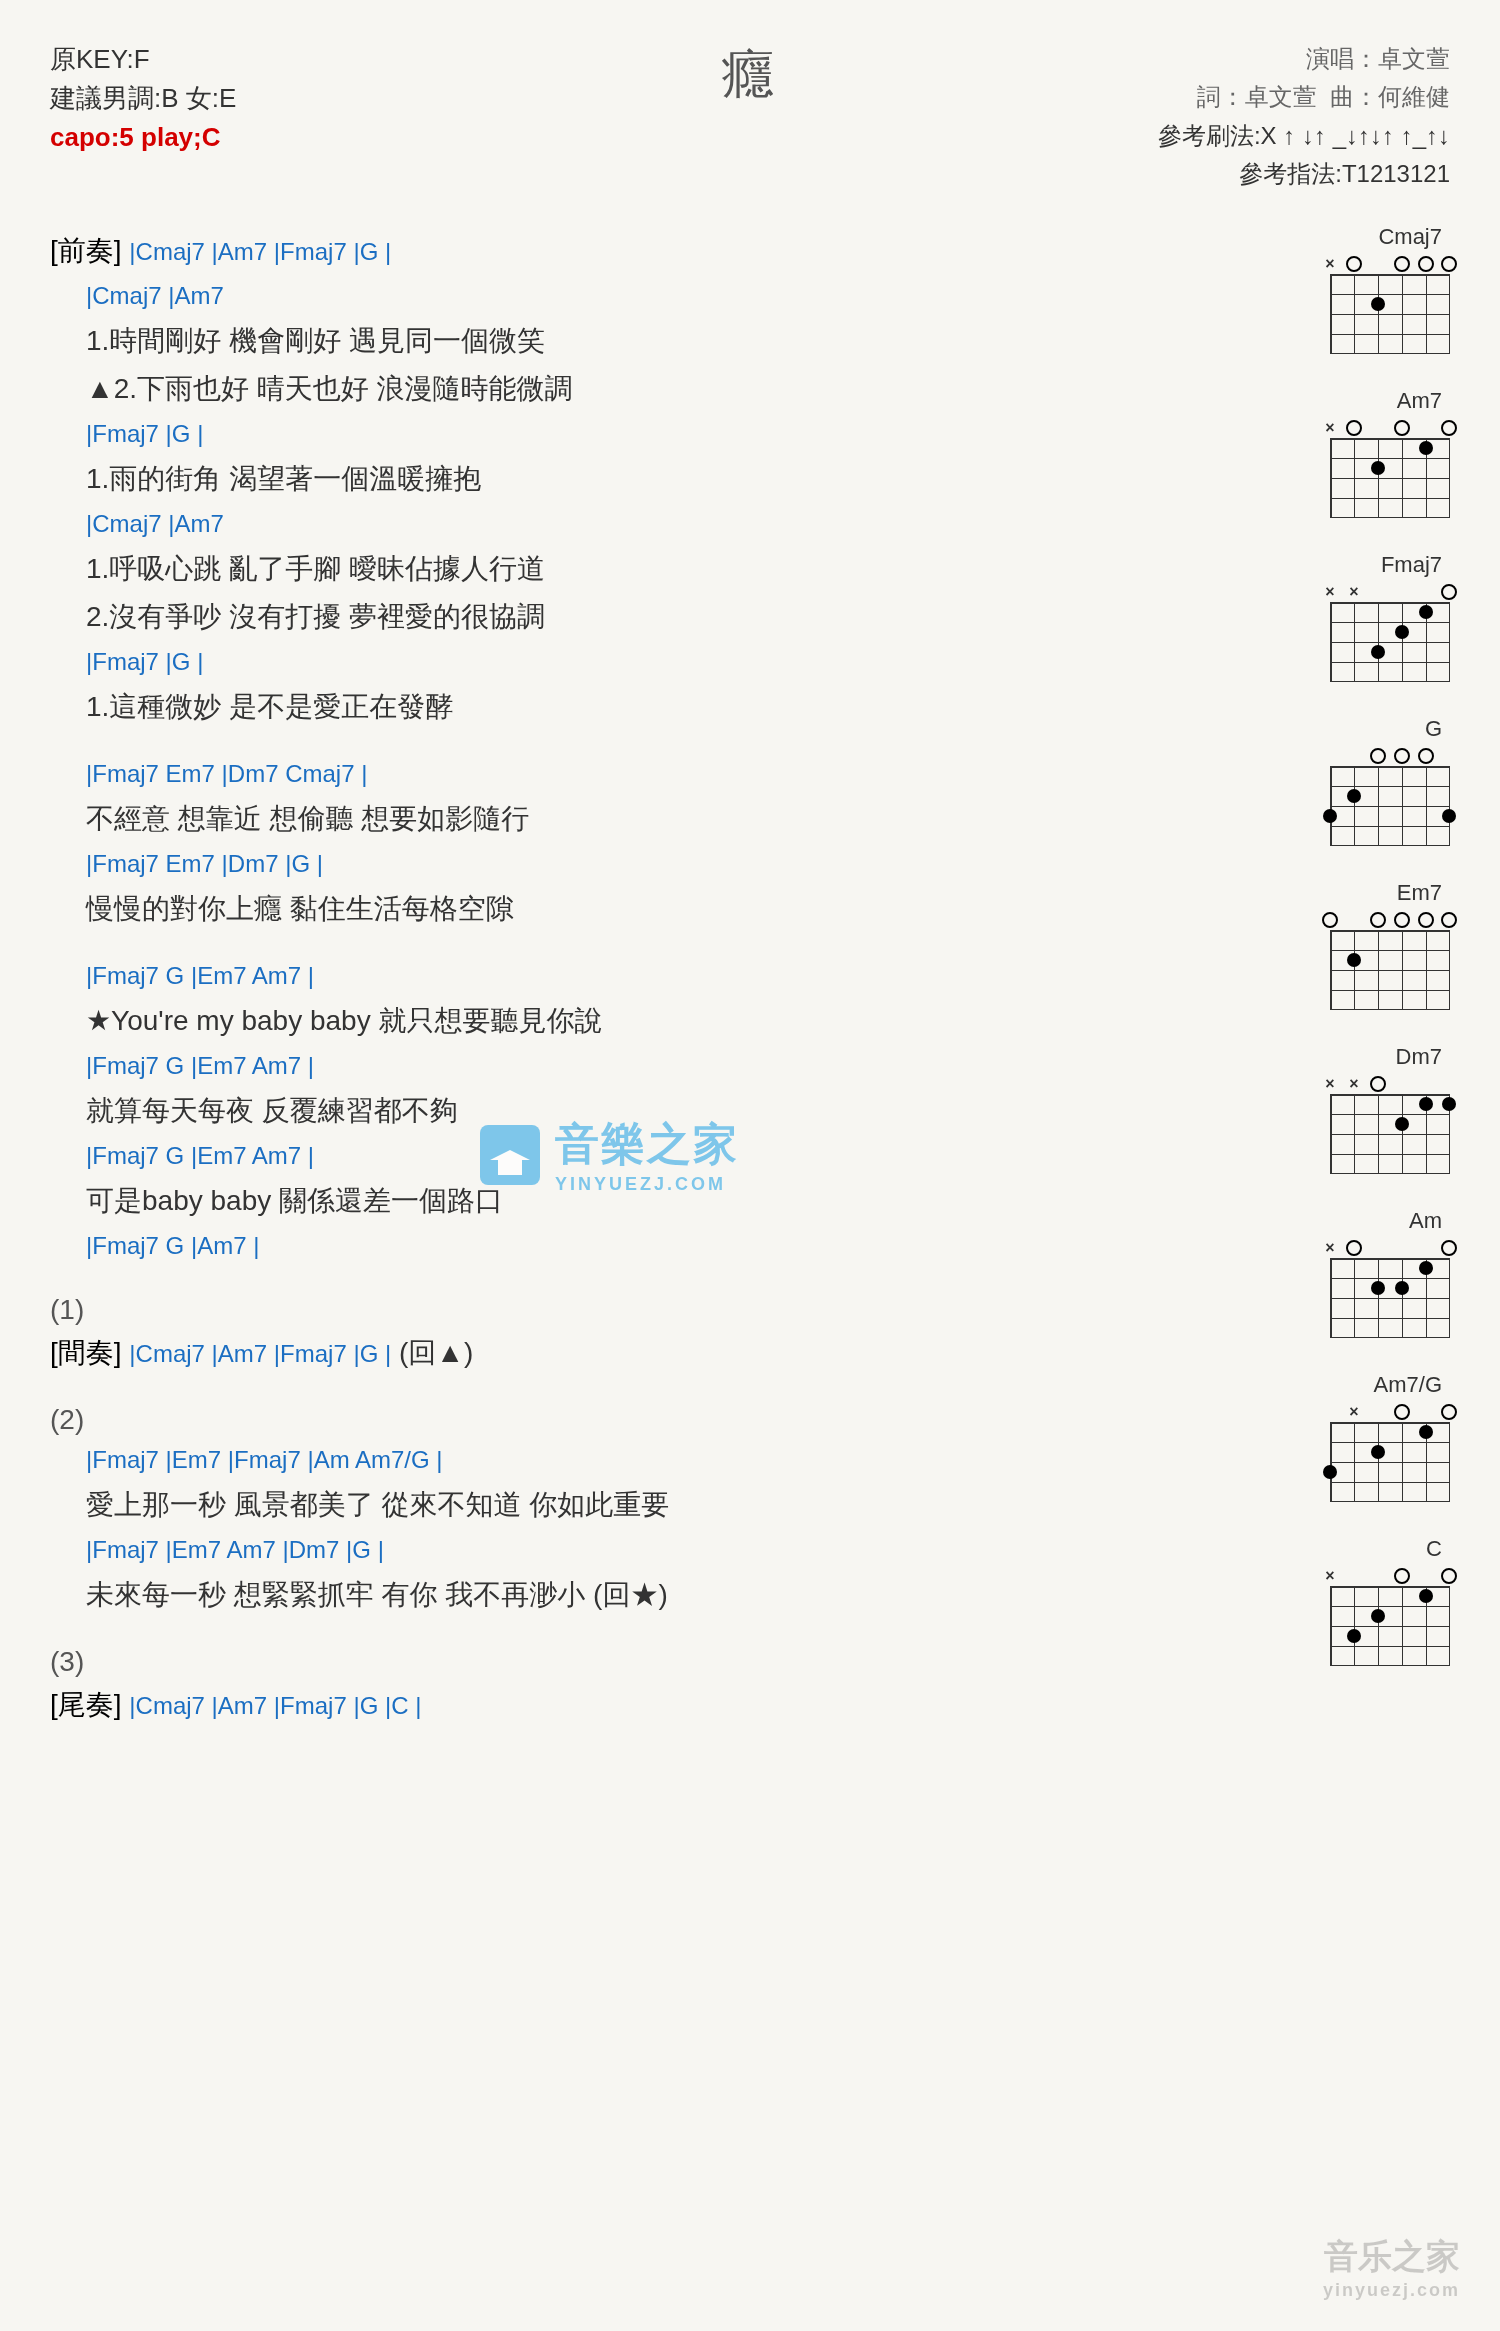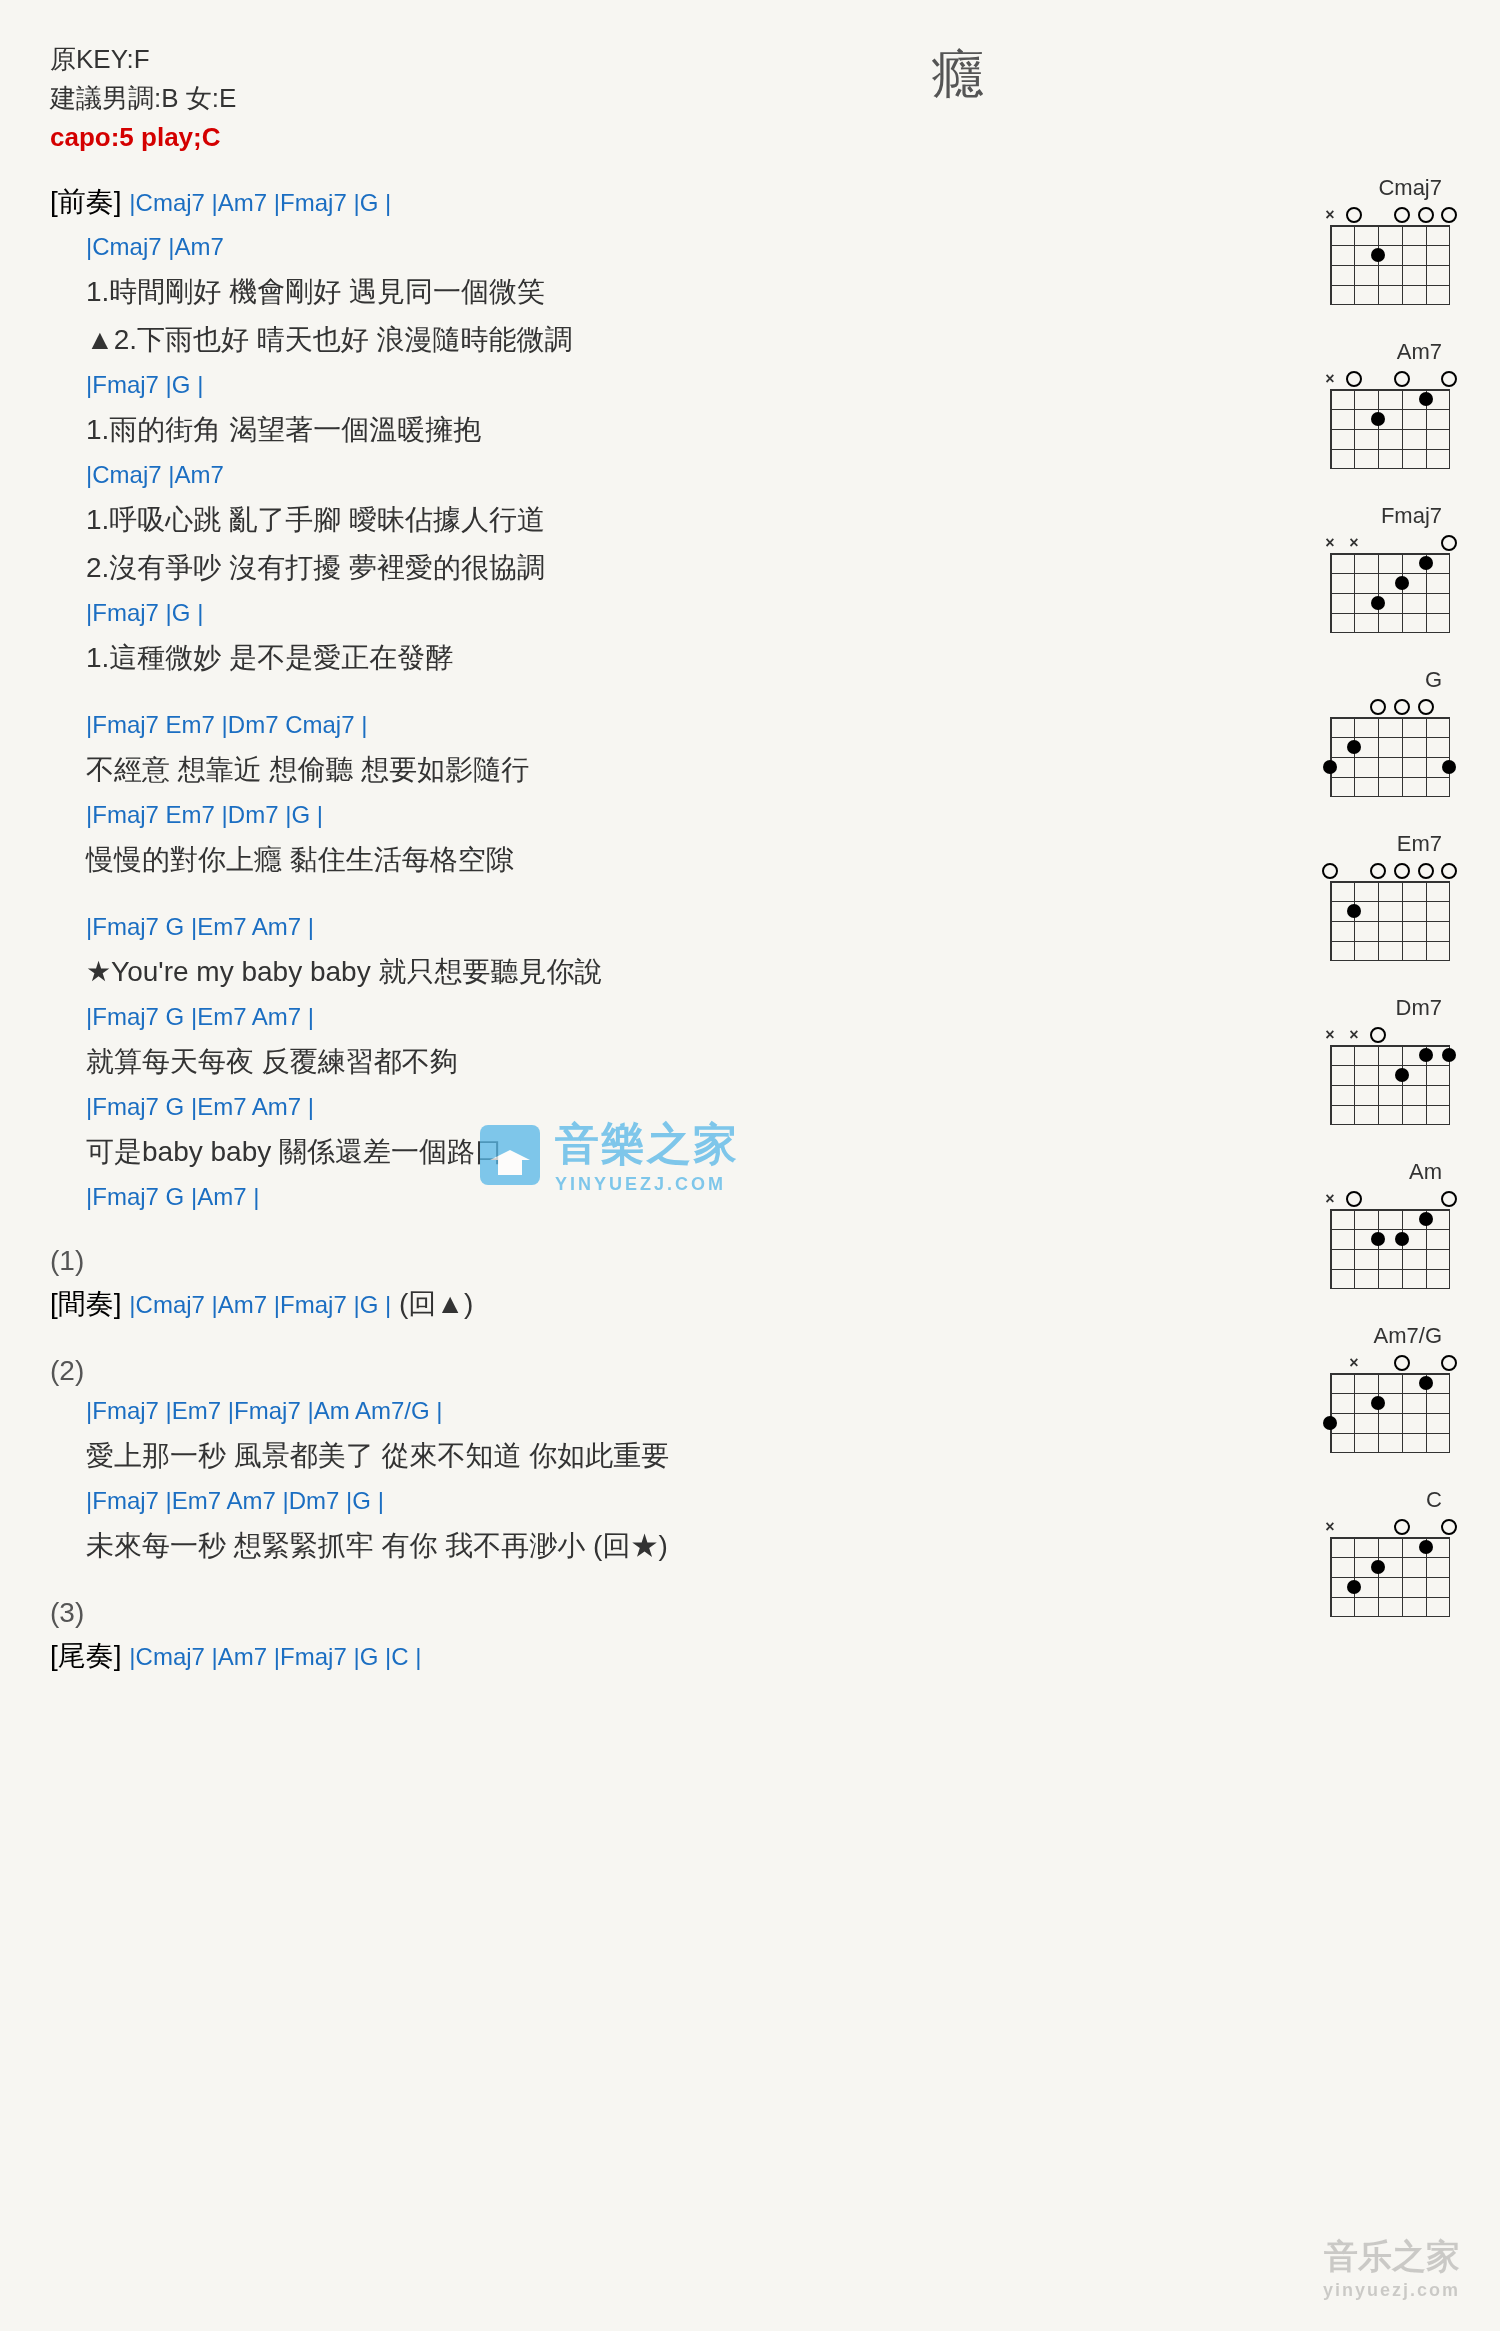--- a/index.html
+++ b/index.html
@@ -11,21 +11,21 @@
   .sheet {
     width:1500px; min-height:2331px;
     background:#f7f6f2;
     position:relative;
     box-sizing:border-box;
     padding:40px 50px;
   }
   .header {
     display:flex;
     align-items:flex-start;
-    margin-bottom:18px;
+    margin-bottom:30px;
   }
   .head-left { width:420px; font-size:26px; line-height:1.5; }
   .head-left .capo { color:#d40000; font-weight:bold; }
   .head-title { flex:1; text-align:center; font-size:52px; color:#555; letter-spacing:4px; }
   .head-right { width:420px; text-align:right; font-size:24px; line-height:1.6; color:#666; }
   .head-right .ref { color:#333; font-size:24px; }
   .body-area { display:flex; }
   .main-col { flex:1; }
   .chords-col { width:220px; text-align:right; }
   .line { margin:6px 0; font-size:28px; line-height:1.5; }
@@ -77,20 +77,26 @@
 <body>
 
 <div class="sheet">
   <div class="header">
     <div class="head-left">
       <div>原KEY:F</div>
       <div>建議男調:B 女:E</div>
       <div class="capo">capo:5 play;C</div>
     </div>
     <div class="head-title">癮</div>
+    <div class="head-right">
+      <div><span>演唱：</span><span>卓文萱</span></div>
+      <div><span>詞：</span><span>卓文萱</span>&nbsp;&nbsp;<span>曲：</span><span>何維健</span></div>
+      <div class="ref">參考刷法:X ↑ ↓↑ _↓↑↓↑ ↑_↑↓</div>
+      <div class="ref">參考指法:T1213121</div>
+    </div>
   </div>
 
   <div class="body-area">
     <div class="main-col">
 
       <div class="line">
         <span class="section-label">[前奏]</span>
         <span class="chord">|Cmaj7    |Am7    |Fmaj7    |G    |</span>
       </div>
 

